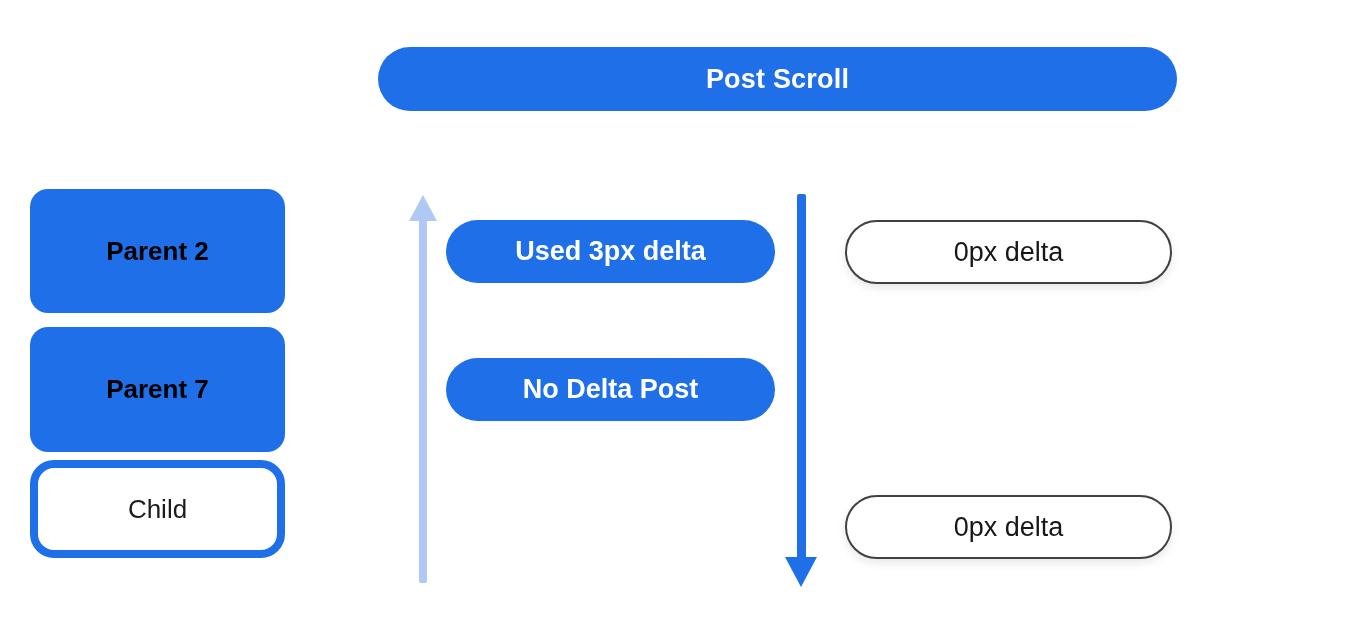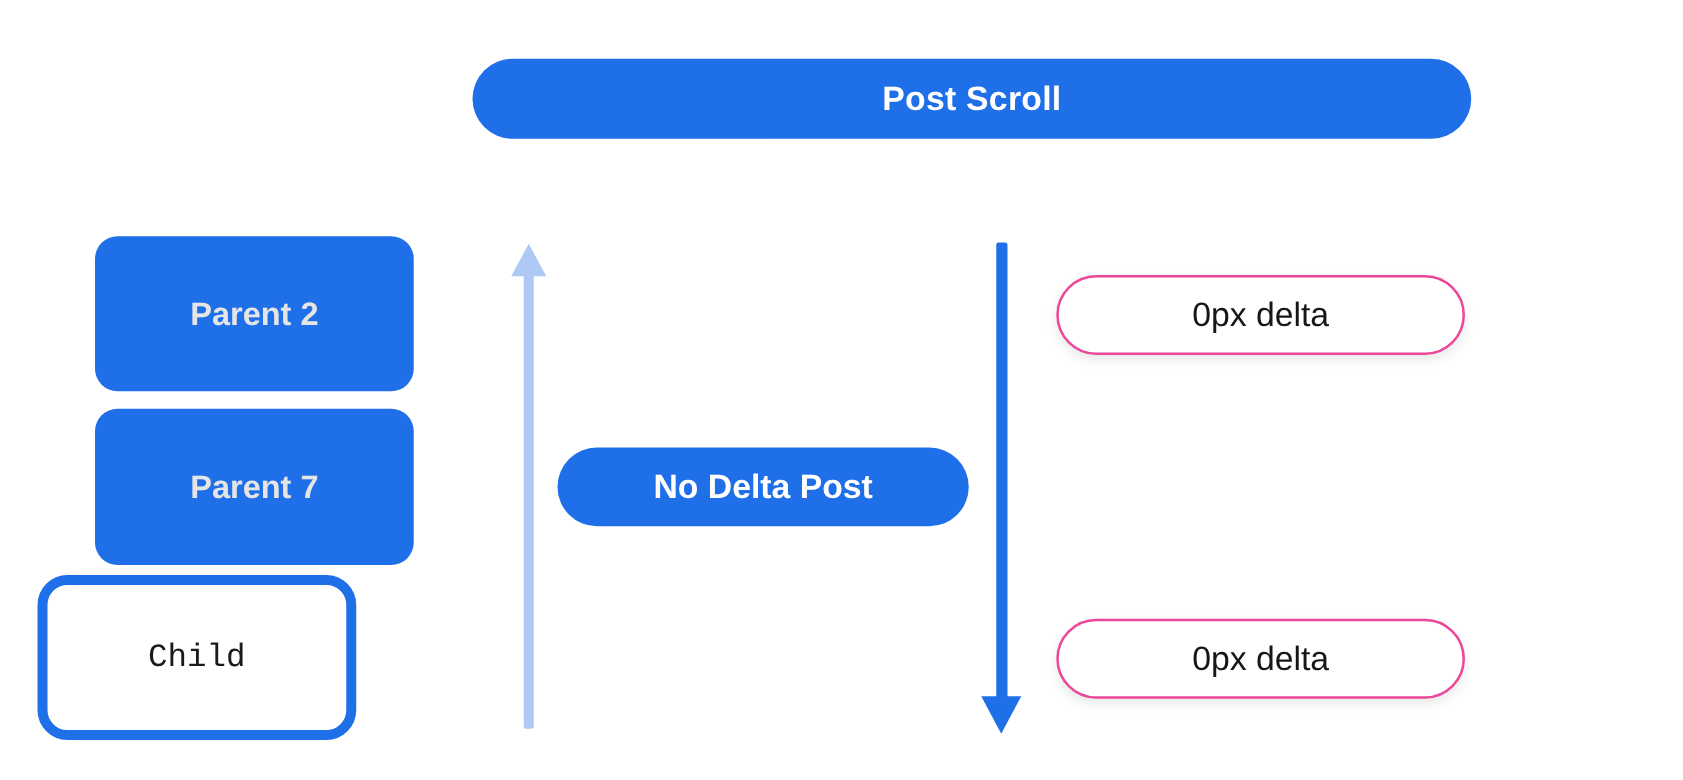--- a/index.html
+++ b/index.html
@@ -32,33 +32,31 @@
   .node-box {
     left: 30px;
     width: 255px;
     border-radius: 18px;
     display: flex; align-items: center; justify-content: center;
     font-size: 26px; font-weight: 700;
     box-sizing: border-box;
   }
   .node-blue {
     background: #1f70e8;
-    color: #e5e5e5;
-    margin-left: 46px;
+    color: #000000;
   }
   .node-parent2 { top: 189px; height: 124px; }
   .node-parent1 { top: 327px; height: 125px; }
   .node-child {
-    top: 460px; height: 132px;
+    top: 460px; height: 98px;
     background: #ffffff;
     border: 8px solid #1f70e8;
     border-radius: 24px;
     color: #1b1b1b;
     font-weight: 500;
-    font-family: Liberation Mono, monospace;
   }
 
   
   .up-arrow-line {
     left: 419px; top: 219px;
     width: 8px; height: 364px;
     background: #aec9f4;
     border-radius: 2px;
   }
   .up-arrow-head {
@@ -92,21 +90,21 @@
     color: #ffffff; font-size: 27px; font-weight: 700;
   }
   .delta-pill-1 { top: 220px; }
   .delta-pill-2 { top: 358px; }
 
   
   .white-pill {
     left: 845px;
     width: 327px; height: 64px;
     background: #ffffff;
-    border: 2px solid #ec4899;
+    border: 2px solid #404040;
     border-radius: 33px;
     box-sizing: border-box;
     display: flex; align-items: center; justify-content: center;
     color: #171717; font-size: 27px; font-weight: 500;
     box-shadow: 0 4px 9px rgba(60, 64, 67, 0.12);
   }
   .white-pill-1 { top: 220px; }
   .white-pill-2 { top: 495px; }
 </style>
 </head>
@@ -118,20 +116,21 @@
 
   <div class="abs node-box node-blue node-parent2">Parent 2</div>
 
   <div class="abs node-box node-blue node-parent1">Parent 7</div>
 
   <div class="abs node-box node-child">Child</div>
 
   <div class="abs up-arrow-head"></div>
   <div class="abs up-arrow-line"></div>
 
+  <div class="abs delta-pill delta-pill-1">Used 3px delta</div>
 
   <div class="abs delta-pill delta-pill-2">No Delta Post</div>
 
   <div class="abs down-arrow-line"></div>
   <div class="abs down-arrow-head"></div>
 
   <div class="abs white-pill white-pill-1">0px delta</div>
 
   <div class="abs white-pill white-pill-2">0px delta</div>
 

